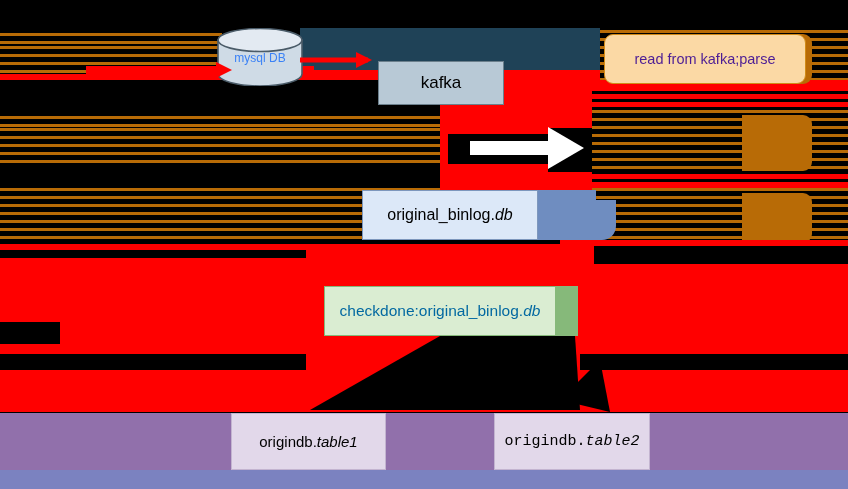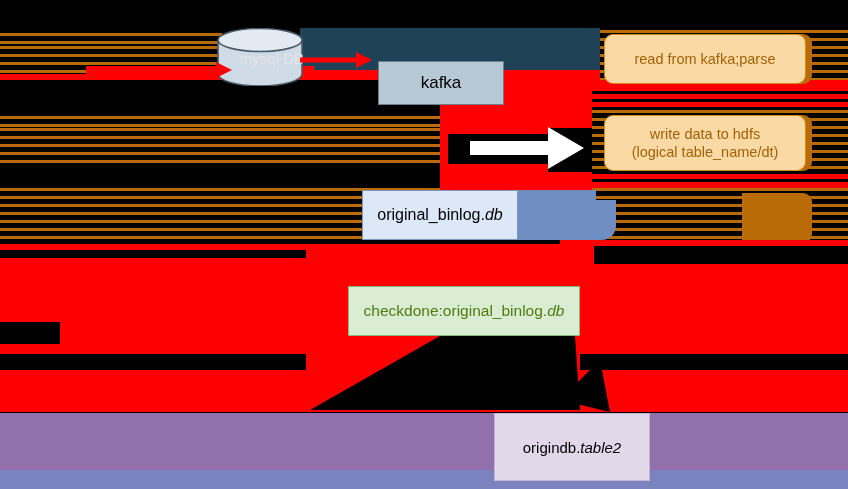--- a/index.html
+++ b/index.html
@@ -21,43 +21,43 @@
 
   
   .navyband{background:#1f4257;}
   .kafkabox{
     background:#b8c9d6;border:1px solid #6b7f8c;
     display:flex;align-items:center;justify-content:center;
     font-size:17px;color:#000;
   }
   .cyl-label{
     position:absolute;left:0;right:0;top:50%;transform:translateY(-42%);
-    text-align:right;font-size:15px;color:#e5e5e5;pointer-events:none;
+    text-align:center;font-size:12px;color:#3b82f6;pointer-events:none;
   }
 
   .obox{
     background:#fbd9a5;border:1px solid #d18b18;border-radius:9px;
     display:flex;align-items:center;justify-content:center;text-align:center;
-    font-size:14.5px;color:#a16207;line-height:1.25;box-sizing:border-box;
+    font-size:14.5px;color:#4c1d95;line-height:1.25;box-sizing:border-box;
     padding:2px 6px;
   }
   .oshadow{background:#b86b06;border-radius:0 9px 9px 0;}
 
   .bluebox{
     background:#dce8f8;border:1px solid #7d97bd;
     display:flex;align-items:center;justify-content:center;
     font-size:16px;color:#000;box-sizing:border-box;
   }
   .blueshadow{background:#6f8dc0;}
   .blueshadow.r{border-radius:0 0 14px 0;}
 
   .greenbox{
     background:#daedd2;border:1px solid #86b97a;
     display:flex;align-items:center;justify-content:center;
-    font-size:15.5px;color:#4d7c0f;box-sizing:border-box;margin-left:24px;
+    font-size:15.5px;color:#0369a1;box-sizing:border-box;
   }
   .greenshadow{background:#86b97a;}
 
   .purpleband{background:#9170ab;}
   .bluepurpleband{background:#7b82c0;}
   .lavbox{
     background:#e2d8ea;border:1px solid #c3b4d0;
     display:flex;align-items:center;justify-content:center;
     font-size:15px;color:#000;box-sizing:border-box;
   }
@@ -105,24 +105,20 @@
 
   <div class="abs blkblk" style="left:448px;top:134px;width:144px;height:30px;"></div>
   <div class="abs blkblk" style="left:548px;top:128px;width:44px;height:44px;"></div>
 
   <div class="abs oshadow" style="left:742px;top:34px;width:70px;height:50px;"></div>
   <div class="abs obox" style="left:604px;top:34px;width:202px;height:50px;">
     <span>read from kafka;parse</span>
   </div>
 
   <div class="abs oshadow" style="left:742px;top:115px;width:70px;height:56px;"></div>
-  <div class="abs obox" style="left:604px;top:115px;width:202px;height:56px;flex-direction:column;">
-    <span>write data to hdfs</span>
-    <span>(logical table_name/dt)</span>
-  </div>
 
   <div class="abs oshadow" style="left:742px;top:193px;width:70px;height:50px;"></div>
 
   <div class="abs kafkabox" style="left:378px;top:35px;width:124px;height:42px;margin-top:26px;">
     <span>kafka</span>
   </div>
 
   <div class="abs" style="left:216px;top:28px;width:88px;height:58px;">
     <svg width="88" height="58" viewBox="0 0 88 58">
       <path d="M2,12 L2,46 A42,12 0 0 0 86,46 L86,12 Z" fill="#cfdbe6" stroke="#4a5b68" stroke-width="1.6"></path>
@@ -140,21 +136,21 @@
 
   <svg class="ov">
     <g>
       <rect x="470" y="141" width="86" height="14" fill="#ffffff"></rect>
       <polygon points="584,148 548,127 548,169" fill="#ffffff"></polygon>
     </g>
   </svg>
 
   <div class="abs blueshadow" style="left:518px;top:190px;width:78px;height:50px;"></div>
   <div class="abs blueshadow r" style="left:560px;top:200px;width:56px;height:40px;"></div>
-  <div class="abs bluebox" style="left:362px;top:190px;width:156px;height:50px;">
+  <div class="abs bluebox" style="left:362px;top:190px;width:176px;height:50px;">
     <span><span>original_binlog.</span><span class="ital">db</span></span>
   </div>
 
   <div class="abs redblk" style="left:0;top:244px;width:932px;height:6px;"></div>
   <div class="abs blkblk" style="left:0;top:250px;width:306px;height:20px;"></div>
 
   <div class="abs redblk" style="left:0;top:258px;width:306px;height:100px;"></div>
   <div class="abs redblk" style="left:0;top:352px;width:306px;height:60px;"></div>
   <div class="abs blkblk" style="left:0;top:354px;width:306px;height:16px;"></div>
 
@@ -171,18 +167,21 @@
   </svg>
 
   <div class="abs greenshadow" style="left:556px;top:286px;width:22px;height:50px;"></div>
   <div class="abs greenbox" style="left:324px;top:286px;width:232px;height:50px;">
     <span><span>checkdone:original_binlog.</span><span class="ital">db</span></span>
   </div>
 
   <div class="abs purpleband" style="left:0;top:413px;width:848px;height:57px;"></div>
   <div class="abs bluepurpleband" style="left:0;top:470px;width:848px;height:19px;"></div>
 
+  <div class="abs lavbox" style="left:231px;top:413px;width:155px;height:57px;">
+    <span><span>origindb.</span><span class="ital">table1</span></span>
+  </div>
 
-  <div class="abs lavbox" style="left:494px;top:413px;width:156px;height:68px;">
+  <div class="abs lavbox" style="left:494px;top:413px;width:156px;height:57px;font-family:Liberation Mono, monospace;">
     <span><span>origindb.</span><span class="ital">table2</span></span>
   </div>
 
 </div>
 
 </body></html>

